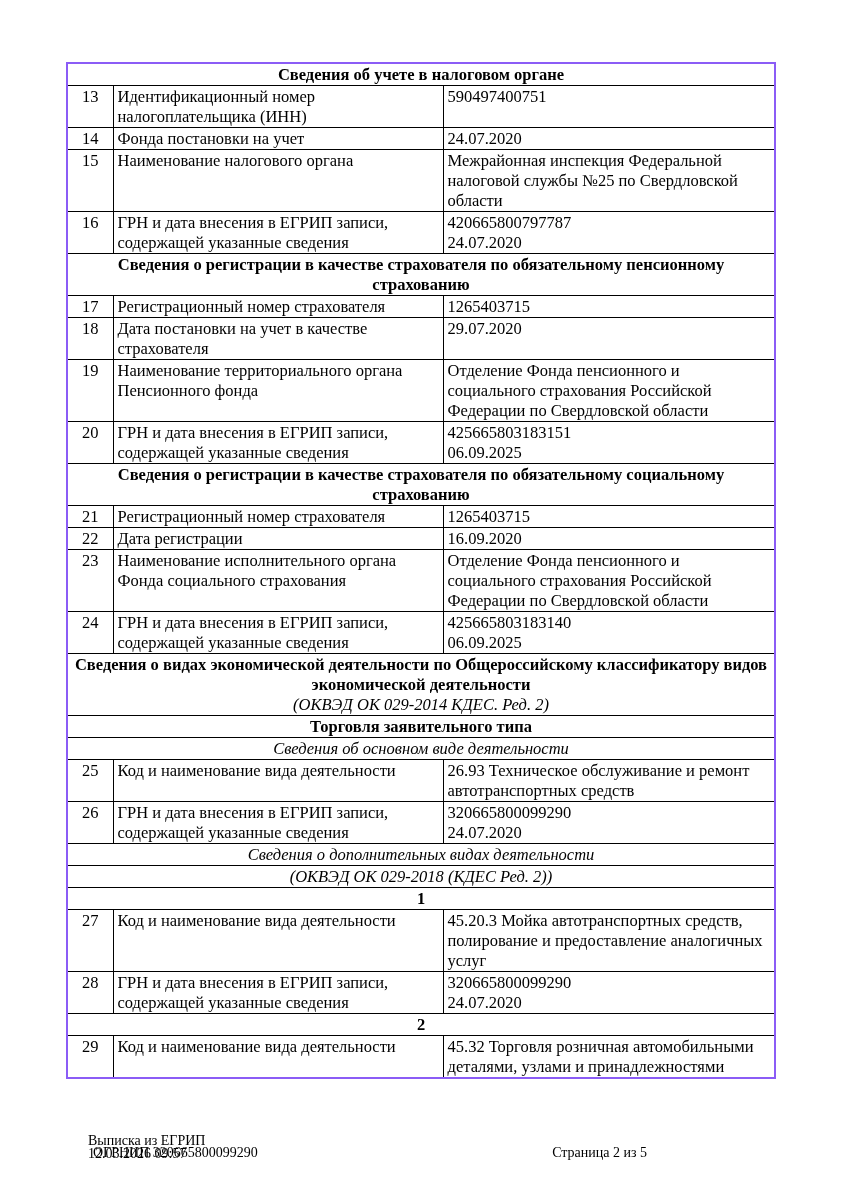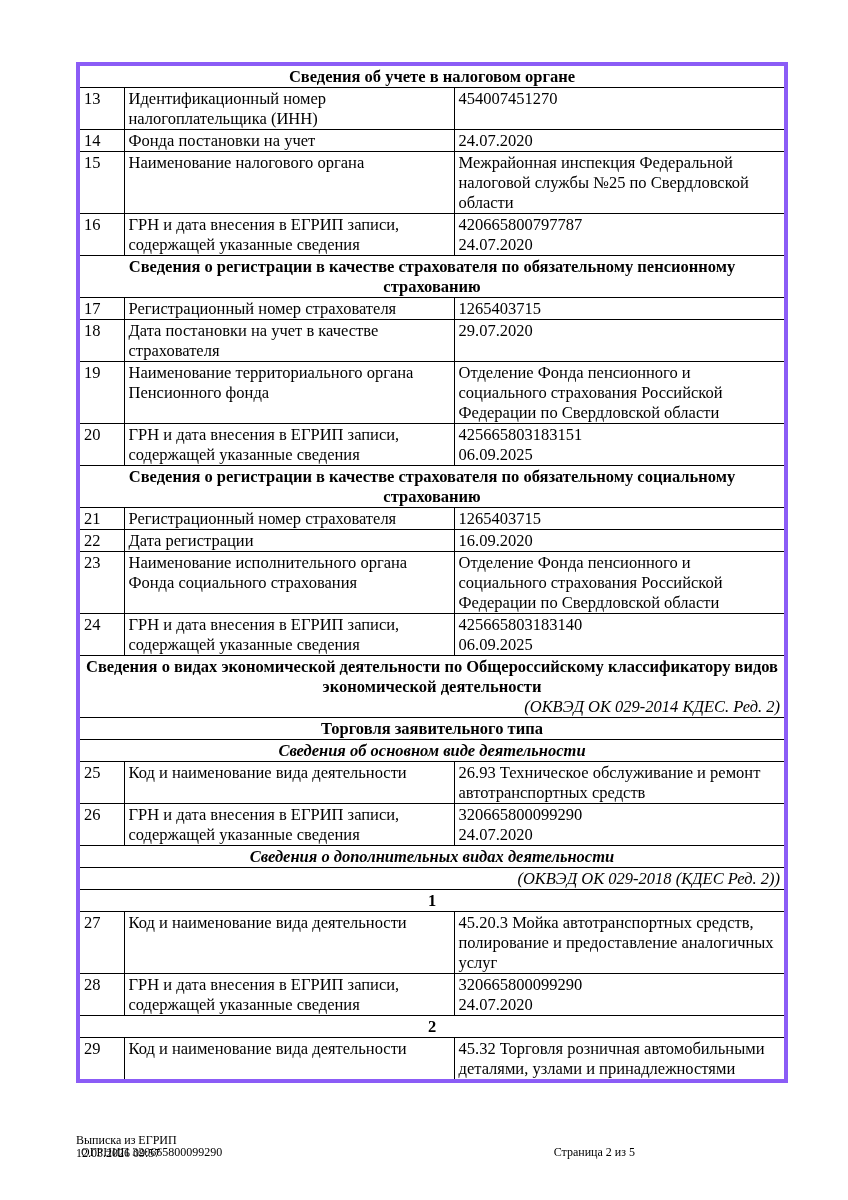--- a/index.html
+++ b/index.html
@@ -10,48 +10,48 @@
     color: #000000;
   }
   .page {
     position: relative;
     width: 848px; height: 1200px;
     background: #ffffff;
     overflow: hidden;
   }
   table.egrip {
     position: absolute;
-    left: 76px; top: 62px;
+    left: 66px; top: 62px;
     width: 708px;
     border-collapse: collapse;
     table-layout: fixed;
-    border: 4px solid #8b5cf6;
+    border: 2px solid #8b5cf6;
     font-size: 16.5px;
     line-height: 20px;
   }
   table.egrip td {
     border: 1px solid #000;
     vertical-align: top;
     padding: 1px 4px 0 4px;
     overflow: hidden;
   }
   col.c-num   { width: 46px; }
   col.c-label { width: 330px; }
   col.c-value { width: 332px; }
-  td.num-cell   { padding-left: 2px; padding-right: 2px; }
+  td.num-cell   { text-align: center; padding-left: 2px; padding-right: 2px; }
   td.value-cell { padding-right: 12px; }
   td.section-cell { text-align: center; }
   .st-bold        { font-weight: bold; }
-  .st-bold-italic { font-weight: bold; font-style: italic; }
-  .st-italic      { font-style: italic; text-align: right; }
+  .st-bold-italic { font-weight: normal; font-style: italic; }
+  .st-italic      { font-style: italic; }
   .footer {
     position: absolute;
-    left: 0; top: 0;
+    left: 12px; top: 0;
     width: 688px; height: 1200px;
-    font-size: 12px;
+    font-size: 14px;
     line-height: 13px;
   }
   .footer-left   { position: absolute; left: 76px;  top: 1134px; }
   .footer-center { position: absolute; left: 81px;  top: 1146px; width: 708px; }
   .footer-right  { position: absolute; right: 53px; top: 1146px; }
 </style>
 </head>
 <body>
 
 <div class="page">
@@ -65,21 +65,21 @@
     <tbody>
         <tr>
           <td class="section-cell" colspan="3">
             <div class="st-bold">Сведения об учете в налоговом органе</div>
           </td>
         </tr>
         <tr>
           <td class="num-cell">13</td>
           <td class="label-cell">Идентификационный номер налогоплательщика (ИНН)</td>
           <td class="value-cell">
-            <div>454007451270</div>
+            <div>590497400751</div>
           </td>
         </tr>
         <tr>
           <td class="num-cell">14</td>
           <td class="label-cell">Фонда постановки на учет</td>
           <td class="value-cell">
             <div>24.07.2020</div>
           </td>
         </tr>
         <tr>

